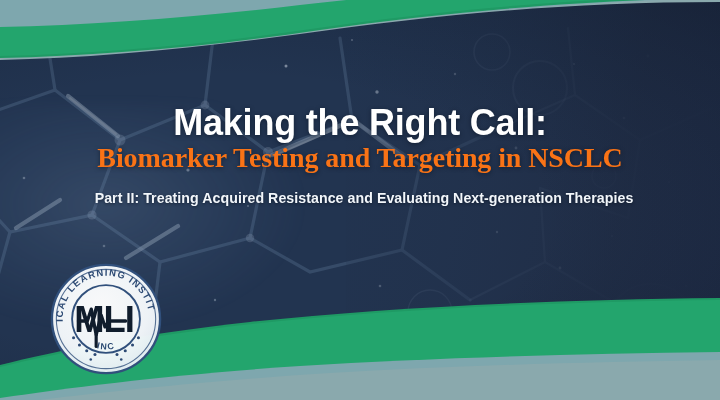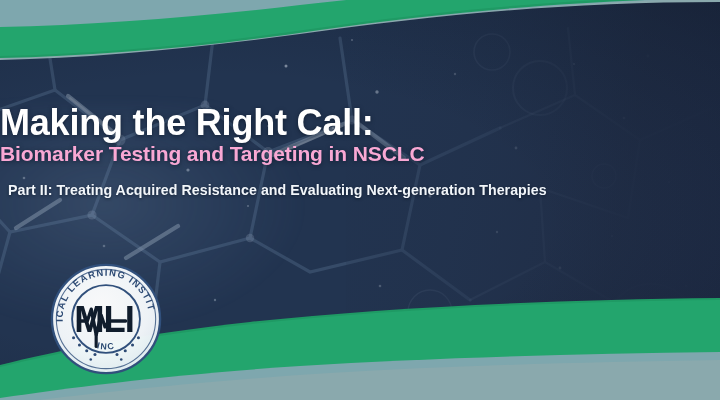--- a/index.html
+++ b/index.html
@@ -36,31 +36,32 @@
     background:radial-gradient(ellipse at 40% 45%, rgba(150,180,215,.16) 0%, rgba(120,155,195,.07) 45%, rgba(0,0,0,0) 72%);
     filter:blur(6px);
   }
   
   .wave { position:absolute; left:0; width:100%; pointer-events:none; }
   .wave-top { top:0; height:110px; }
   .wave-bottom { bottom:0; height:130px; }
   
   .titleblock {
     position:absolute; left:0; top:104px; width:720px;
-    text-align:left;
+    text-align:center;
   }
   .t-line1 {
     font-size:36px; font-weight:bold; color:#ffffff;
     letter-spacing:-.2px; line-height:1.06;
     text-shadow:0 1px 4px rgba(8,16,30,.55);
   }
   .t-line2 {
-    font-size:21px; font-weight:bold; color:#f9a8d4;
+    font-size:28px; font-weight:bold; color:#f97316;
     letter-spacing:-.1px; line-height:1.12;
     text-shadow:0 1px 4px rgba(8,16,30,.55);
+    font-family:Liberation Serif, serif;
   }
   .t-sub {
     margin-top:16px;
     font-size:14.2px; font-weight:bold; color:#f2f6fa;
     letter-spacing:.05px; line-height:1.2;
     text-shadow:0 1px 3px rgba(8,16,30,.6);
     margin-left:8px;
   }
   
   .logo { position:absolute; left:47px; top:260px; width:118px; height:118px; }

